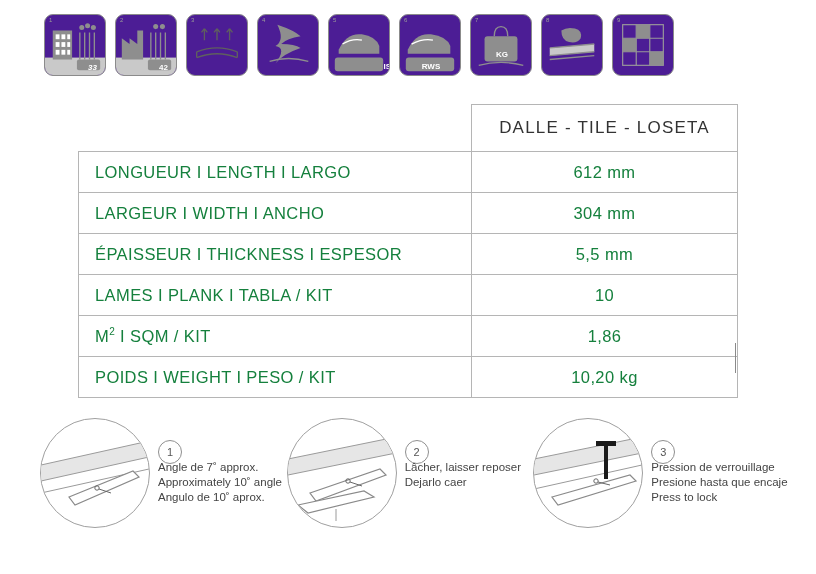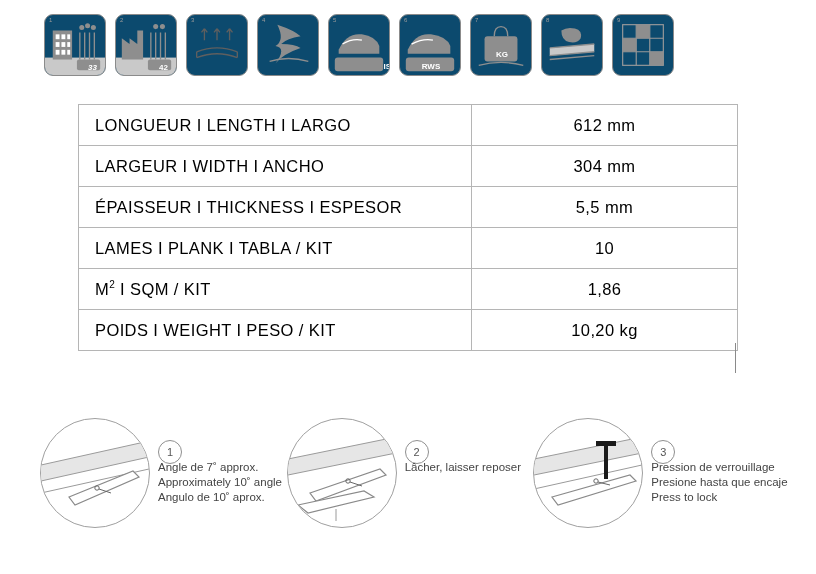--- a/index.html
+++ b/index.html
@@ -21,21 +21,21 @@
     position: absolute;
     top: 14px;
     left: 44px;
     display: flex;
     gap: 9px;
   }
   .icon-box {
     width: 62px;
     height: 62px;
     border-radius: 9px;
-    background: #0c4a6e;
+    background: #4c1d95;
     border: 1.5px solid #8b8b8b;
     position: relative;
     overflow: hidden;
     box-sizing: border-box;
   }
   .icon-box .corner-num {
     position: absolute;
     top: 2px;
     left: 4px;
     font-size: 6px;
@@ -63,21 +63,21 @@
     position: absolute;
     left: 78px;
     top: 104px;
     width: 660px;
     border-collapse: collapse;
   }
   .spec-table td {
     border: 1px solid #b5b5b5;
     height: 38px;
     font-size: 16.5px;
-    color: #000000;
+    color: #15803d;
     letter-spacing: 0.4px;
   }
   .spec-table td.label {
     width: 375px;
     padding-left: 16px;
     text-align: left;
   }
   .spec-table td.value {
     text-align: center;
   }
@@ -290,20 +290,24 @@
         <rect x="24" y="10" width="14" height="14"></rect>
         <rect x="10" y="24" width="14" height="14"></rect>
         <rect x="38" y="38" width="14" height="14"></rect>
       </g>
     </svg>
   </div>
 </div>
 
 <table class="spec-table">
   <tbody>
+      <tr class="head">
+    <td class="blank"></td>
+    <td class="head-cell">DALLE - TILE - LOSETA</td>
+  </tr>
   <tr>
     <td class="label">LONGUEUR  I  LENGTH  I  LARGO</td>
     <td class="value">612 mm</td>
   </tr>
   <tr>
     <td class="label">LARGEUR  I  WIDTH  I  ANCHO</td>
     <td class="value">304 mm</td>
   </tr>
   <tr>
     <td class="label">ÉPAISSEUR  I  THICKNESS  I  ESPESOR</td>
@@ -356,20 +360,21 @@
         <path d="M22 74 L92 50 L98 56 L28 82 Z" fill="#ffffff" stroke="#8a8a8a" stroke-width="1.2"></path>
         <circle cx="60" cy="62" r="2.2" fill="none" stroke="#666" stroke-width="1"></circle>
         <path d="M62 63 L74 67" stroke="#666" fill="none" stroke-width="1"></path>
         <path d="M10 86 L76 72 L86 78 L20 94 Z" fill="#ffffff" stroke="#8a8a8a" stroke-width="1.2"></path>
         <line x1="48" y1="90" x2="48" y2="102" stroke="#9a9a9a" stroke-width="1"></line>
       </svg>
     </div>
     <div class="step-num">2</div>
     <div class="step-text">
       <div>Lâcher, laisser reposer</div>
+      <div>Dejarlo caer</div>
     </div>
   </div>
 
   <div class="step step3">
     <div class="step-circle">
       <svg viewBox="0 0 108 108" width="108" height="108">
         <path d="M0 40 L108 18 L108 34 L0 56 Z" fill="#e6e6e6"></path>
         <path d="M0 40 L108 18" stroke="#9a9a9a" fill="none" stroke-width="1"></path>
         <path d="M0 56 L108 34" stroke="#9a9a9a" fill="none" stroke-width="1"></path>
         <path d="M0 70 L108 46" stroke="#9a9a9a" fill="none" stroke-width="1"></path>

